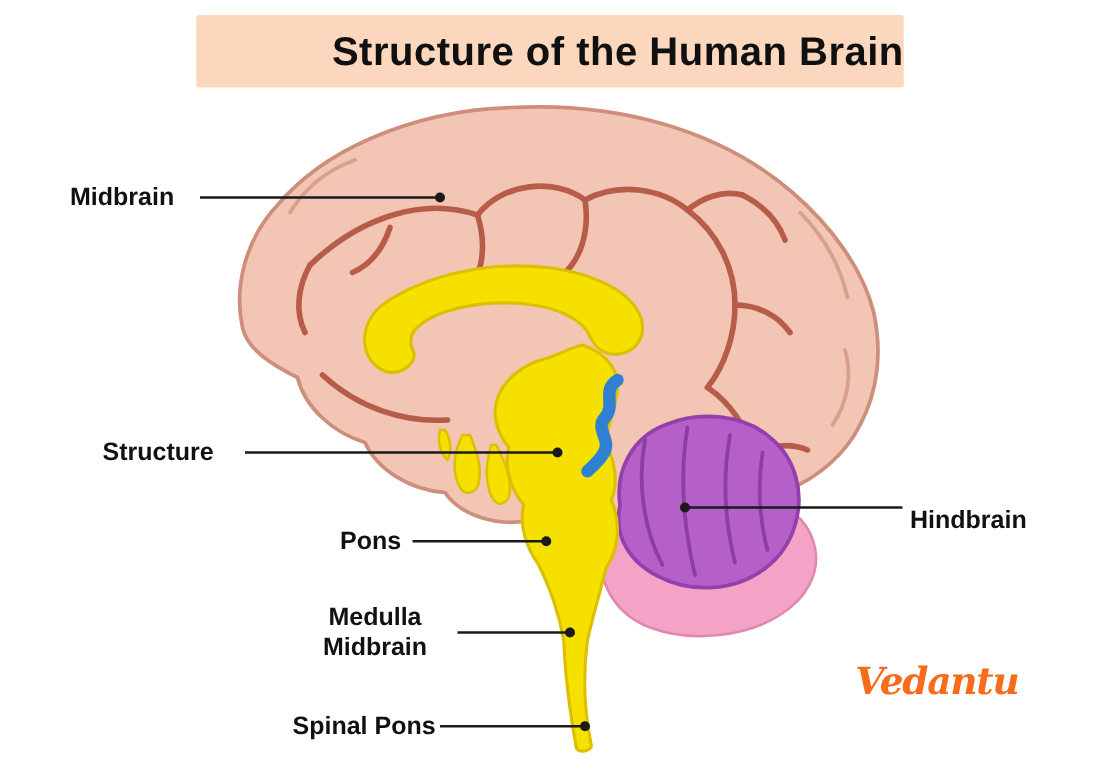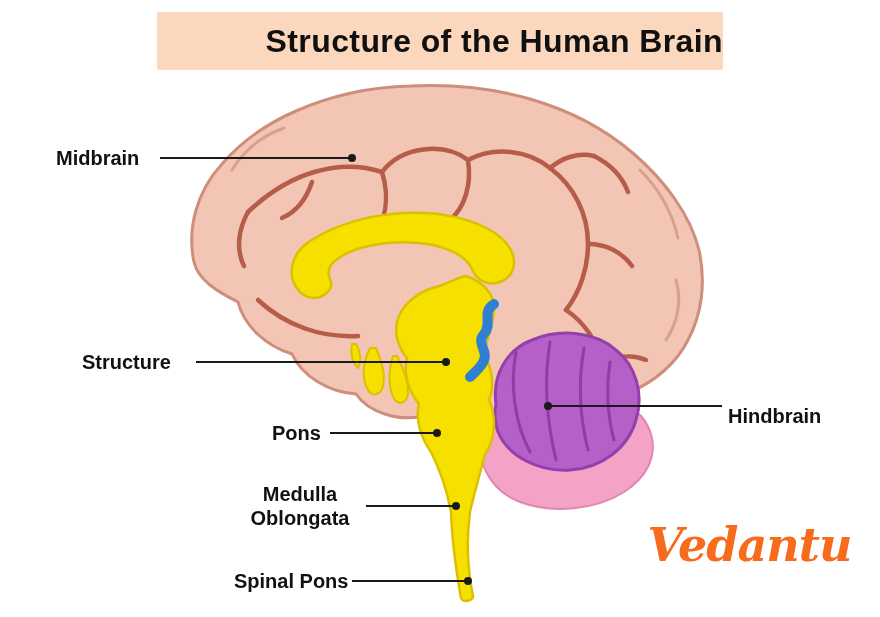--- a/index.html
+++ b/index.html
@@ -18,21 +18,21 @@
   }
   .brain-svg{position:absolute;left:0;top:0;width:880px;height:617px;}
   .label{
     position:absolute;font-size:20px;font-weight:700;color:#111111;
     line-height:1.2;white-space:nowrap;
   }
   .label.wrap{white-space:normal;text-align:center;}
   .logo{
     position:absolute;left:642px;top:514px;width:215px;height:62px;
     color:#F76B1C;font-family:"DejaVu Serif",serif;font-style:italic;
-    font-weight:700;font-size:46px;display:flex;align-items:center;
+    font-weight:700;font-size:30px;display:flex;align-items:center;
     justify-content:center;letter-spacing:-1px;
   }
 </style>
 </head>
 <body>
 
 <div class="banner">
   <h1>Structure of the Human Brain</h1>
 </div>
 
@@ -157,19 +157,19 @@
     <g>
       <line x1="548" y1="406" x2="722" y2="406"></line>
       <circle cx="548" cy="406" r="4" fill="#1a1a1a" stroke="none"></circle>
     </g>
   </g>
 </svg>
 
 <div class="label" style="left:56px;top:146px;">Midbrain</div>
 <div class="label" style="left:82px;top:350px;">Structure</div>
 <div class="label" style="left:272px;top:421px;">Pons</div>
-<div class="label wrap" style="left:238px;top:482px;width:124px;">Medulla Oblongata</div>
+<div class="label wrap" style="left:238px;top:482px;width:124px;">Medulla Midbrain</div>
 <div class="label" style="left:234px;top:569px;">Spinal Pons</div>
 <div class="label" style="left:728px;top:404px;">Hindbrain</div>
 
 <div class="logo">
   <span>Vedantu</span>
 </div>
 
 </body></html>

